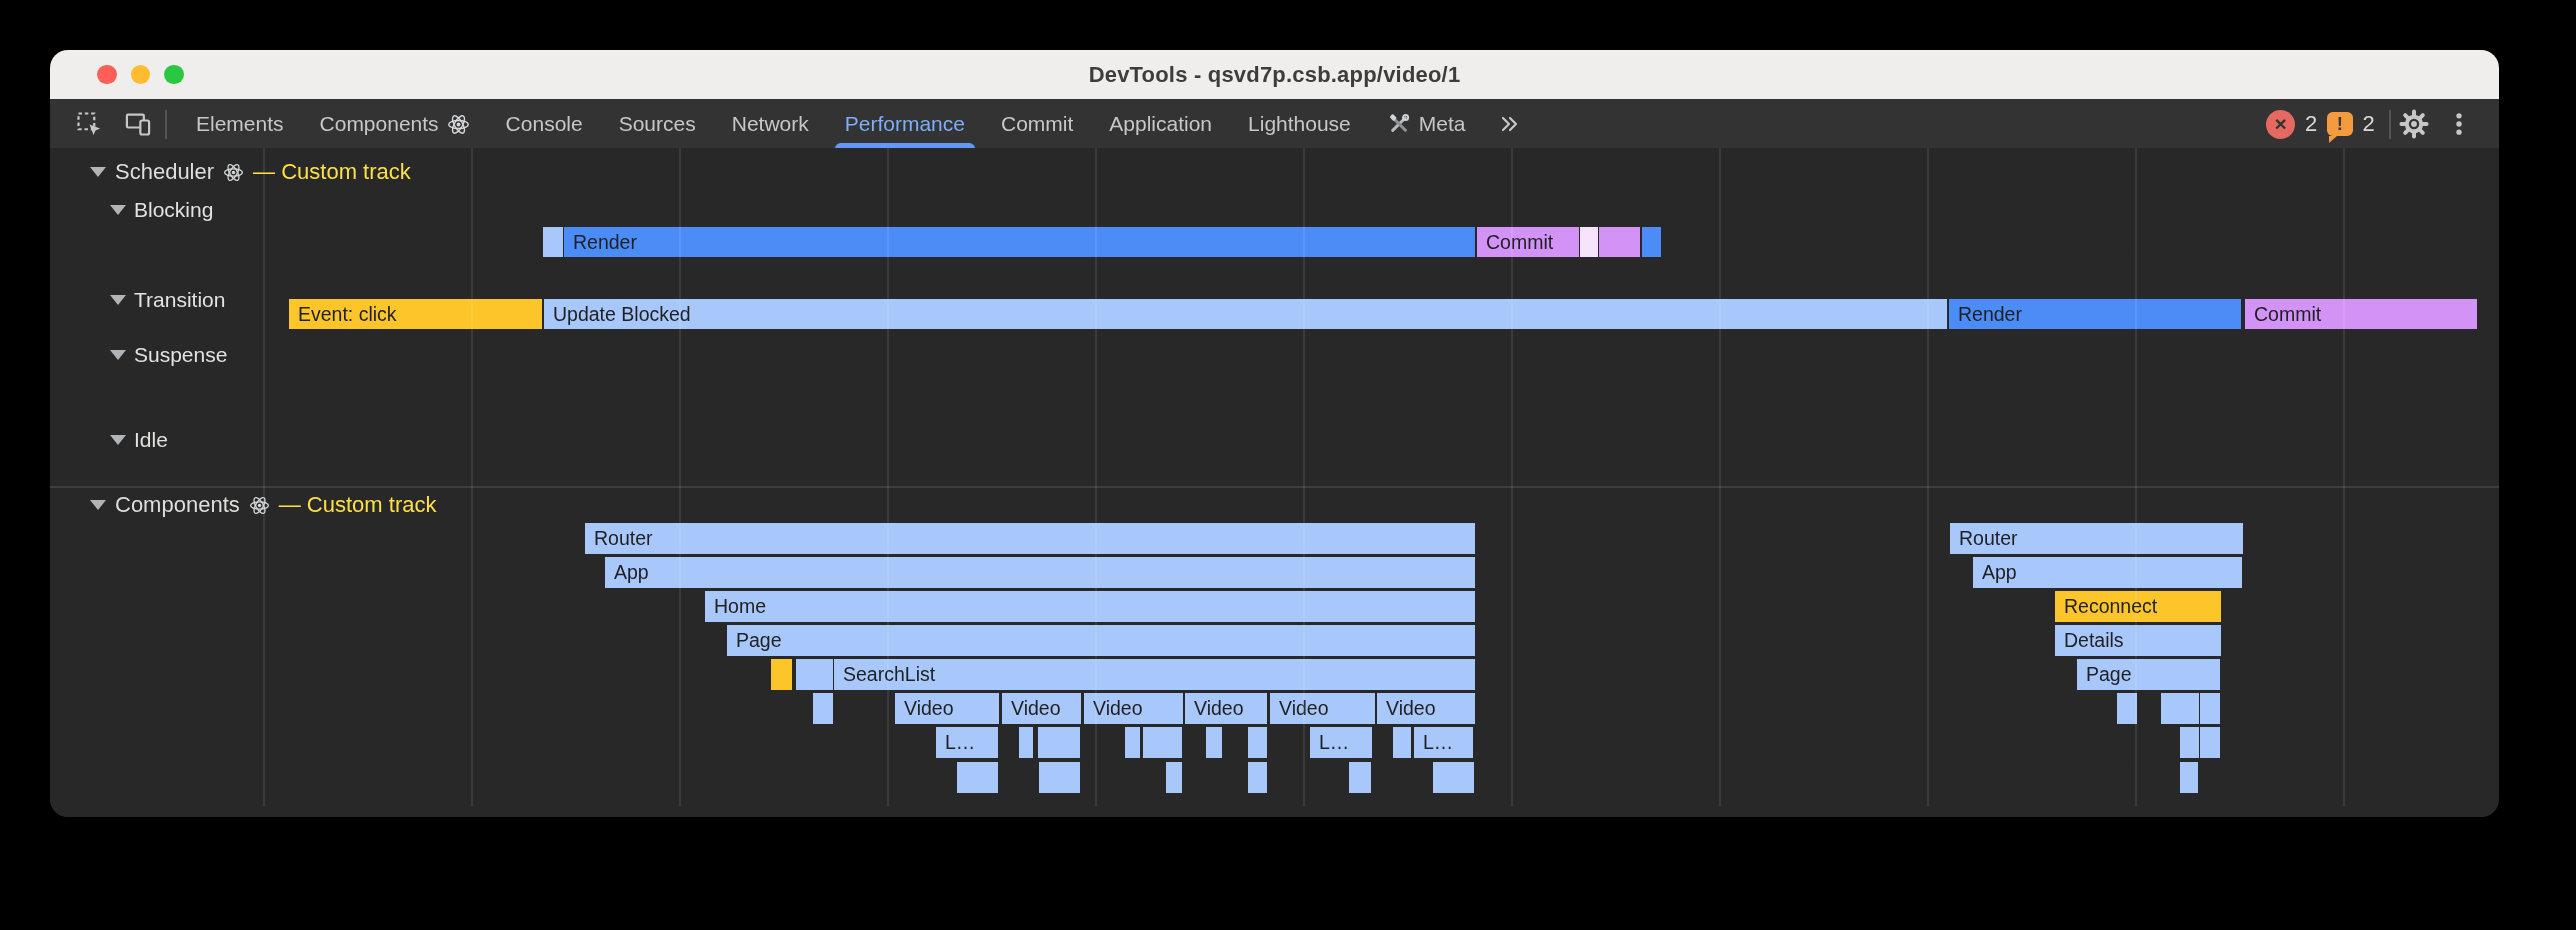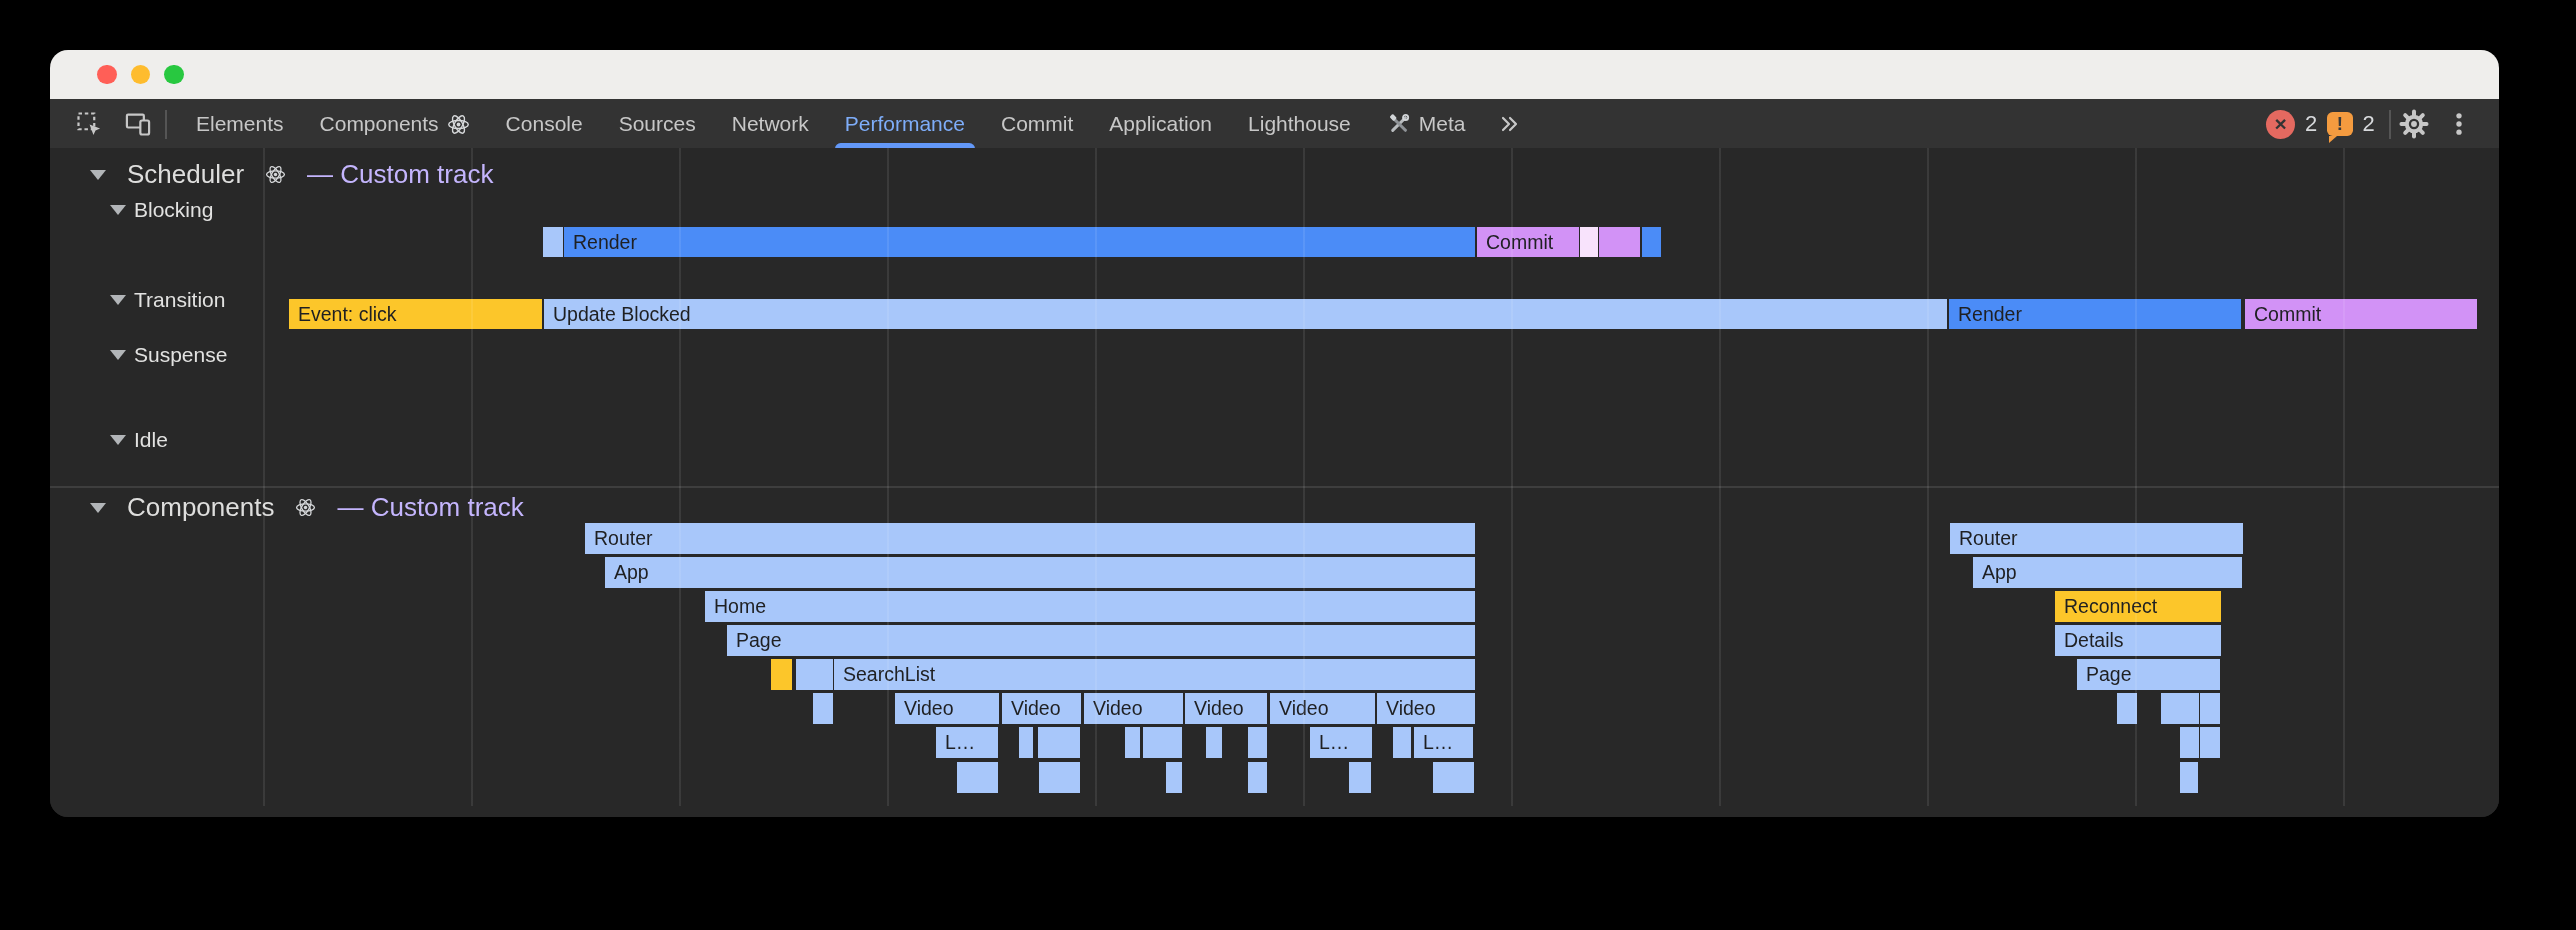--- a/index.html
+++ b/index.html
@@ -48,28 +48,28 @@
   .gear-wrap, .dots-wrap { display:flex; align-items:center; justify-content:center;
     width:45px; height:39px; cursor:pointer; }
   .dots-wrap { margin-right:18px; }
 
   
   .content { position:absolute; left:0; top:98px; right:0; bottom:0; background:#282828; }
   .gridlines { position:absolute; left:213px; top:0; right:0; bottom:11.4px; pointer-events:none; z-index:4;
     background:repeating-linear-gradient(to right, rgba(255,255,255,0.085) 0 1.6px, transparent 1.6px 208px); }
   .hsep { position:absolute; left:0; right:0; top:338px; height:1.6px; background:#3e3e3e; z-index:2; }
 
-  .track-title { position:absolute; z-index:6; display:flex; align-items:center; gap:21px;
-    color:#dededd; font-size:26px; cursor:pointer;justify-content:space-between; }
+  .track-title { position:absolute; z-index:6; display:flex; align-items:center; gap:9px;
+    color:#dededd; font-size:22px; cursor:pointer;justify-content:space-between; }
   .lane-label { position:absolute; z-index:6; display:flex; align-items:center; gap:8px;
     color:#e2e2e1; font-size:21px; cursor:pointer; }
   .tri { width:0; height:0; border-left:8px solid transparent; border-right:8px solid transparent;
     border-top:10.6px solid #b2b5b8; flex:0 0 auto; }
   .atom-icon { flex:0 0 auto; }
-  .dash { color:#c4b5fd; }
+  .dash { color:#fde047; }
 
   #flame { position:absolute; inset:0; z-index:1; }
   .bar { position:absolute; overflow:hidden; white-space:nowrap;
     font-size:19.5px; color:#1f2022; padding-left:9px; cursor:pointer; }
 </style>
 </head>
 <body>
 
 <svg width="0" height="0" style="position:absolute">
   <defs>
@@ -85,20 +85,21 @@
 </svg>
 
 <div class="window">
 
   <div class="titlebar">
     <div class="lights">
       <div class="light red"></div>
       <div class="light yellow"></div>
       <div class="light green"></div>
     </div>
+    <div class="win-title">DevTools - qsvd7p.csb.app/video/1</div>
   </div>
 
   <div class="tabbar">
     <div class="tool-icons">
       <div class="icon-btn">
         <svg width="28" height="28" viewBox="0 0 24 24">
           <rect x="3" y="3" width="13.5" height="13.5" fill="none" stroke="#c7c7c7" stroke-width="1.9" stroke-dasharray="3 2.4"></rect>
           <path d="M12.5 12.5 L21.5 15.8 L17.6 17.6 L15.8 21.5 Z" fill="#c7c7c7"></path>
         </svg>
       </div>

